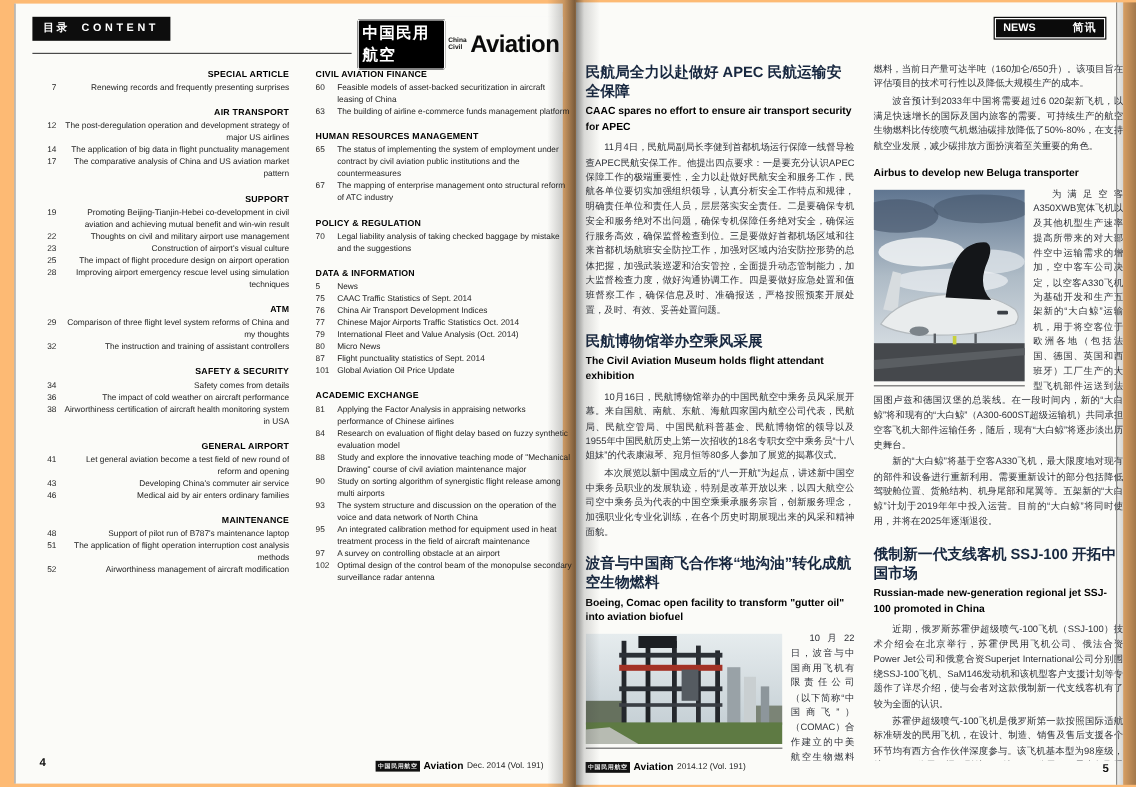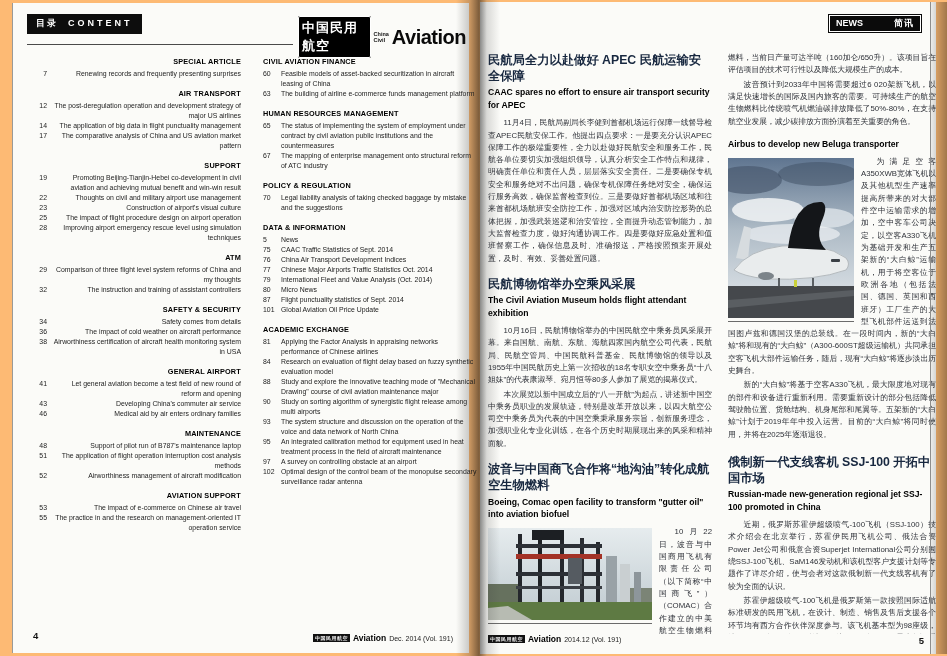--- a/index.html
+++ b/index.html
@@ -173,31 +173,20 @@
             <span class="toc-num">48</span>
             <span class="toc-text">Support of pilot run of B787's maintenance laptop</span>
           </div>
           <div class="toc-item">
             <span class="toc-num">51</span>
             <span class="toc-text">The application of flight operation interruption cost analysis methods</span>
           </div>
           <div class="toc-item">
             <span class="toc-num">52</span>
             <span class="toc-text">Airworthiness management of aircraft modification</span>
-          </div>
-        </div>
-        <div class="toc-section">
-          <div class="toc-title">AVIATION SUPPORT</div>
-          <div class="toc-item">
-            <span class="toc-num">53</span>
-            <span class="toc-text">The impact of e-commerce on Chinese air travel</span>
-          </div>
-          <div class="toc-item">
-            <span class="toc-num">55</span>
-            <span class="toc-text">The practice in and the research on management-oriented IT operation service</span>
           </div>
         </div>
       </div>
     <div class="toc-col c2">
         <div class="toc-section">
           <div class="toc-title">CIVIL AVIATION FINANCE</div>
           <div class="toc-item">
             <span class="toc-num">60</span>
             <span class="toc-text">Feasible models of asset-backed securitization in aircraft leasing of China</span>
           </div>

